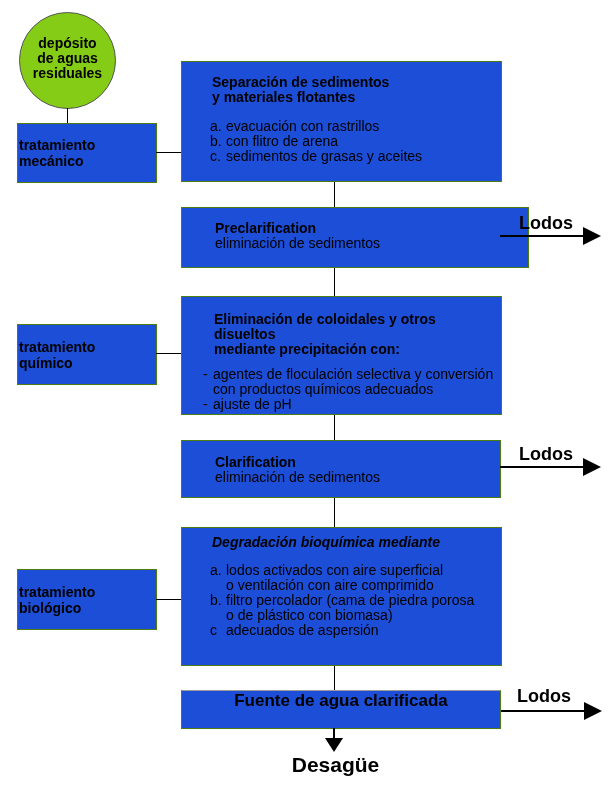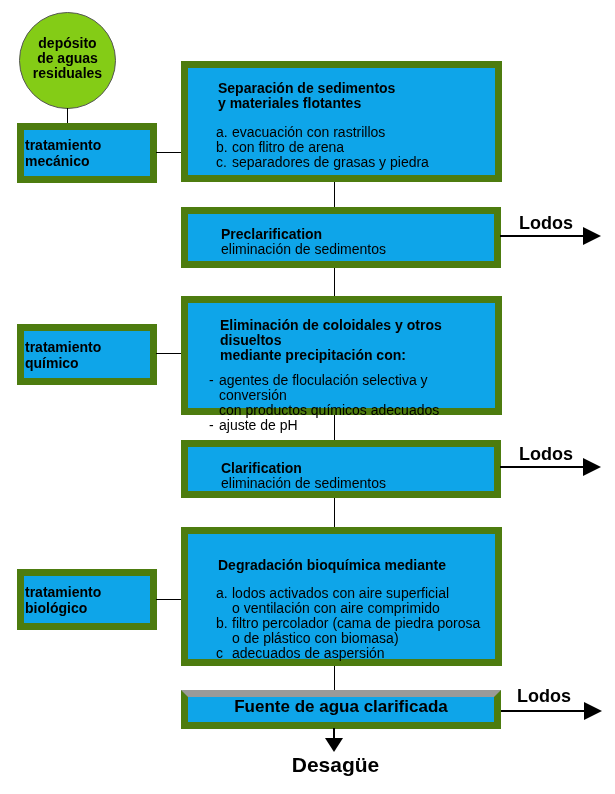--- a/index.html
+++ b/index.html
@@ -1,21 +1,21 @@
 <!DOCTYPE html>
 <html><head>
 <meta charset="utf-8">
 <style>
   html,body{margin:0;padding:0;background:#ffffff;}
   .canvas{
     position:relative;width:615px;height:794px;background:#ffffff;
     font-family:"Liberation Sans","DejaVu Sans",sans-serif;color:#000;
     overflow:hidden;
   }
-  .box{position:absolute;border:7px solid #4d7c0f;background:#0ea5e9;box-sizing:border-box;}
+  .box{position:absolute;border:1px solid #4d7c0f;background:#1d4ed8;box-sizing:border-box;}
   .circle{
     position:absolute;border:1px solid #555;border-radius:50%;background:#84cc16;
     box-sizing:border-box;display:flex;align-items:center;justify-content:center;
     text-align:center;font-weight:bold;font-size:14px;line-height:15px;
     white-space:pre-line;padding-bottom:4px;
   }
   .treat{
     display:flex;align-items:center;font-weight:bold;font-size:14px;
     line-height:16px;white-space:pre-line;padding-left:1px;box-sizing:border-box;
   }
@@ -91,26 +91,26 @@
       <div class="lrow">
         <span class="marker">a.</span>
         <span class="itext">evacuación con rastrillos</span>
       </div>
       <div class="lrow">
         <span class="marker">b.</span>
         <span class="itext">con flitro de arena</span>
       </div>
       <div class="lrow">
         <span class="marker">c.</span>
-        <span class="itext">separadores de grasas y piedra</span>
+        <span class="itext">sedimentos de grasas y aceites</span>
       </div>
     </div>
   </div>
 
-  <div class="box" style="left:181px;top:207px;width:320px;height:61px;padding:13px 0 0 33px;">
+  <div class="box" style="left:181px;top:207px;width:348px;height:61px;padding:13px 0 0 33px;">
     <div class="title">Preclarification</div>
     <div class="sub">eliminación de sedimentos</div>
   </div>
 
   <div class="lodos" style="left:500px;top:213px;width:92px;">Lodos</div>
   <div class="hline thick" style="left:500px;top:235px;width:84px;"></div>
   <div class="head-right" style="left:583px;top:227px;"></div>
 
   <div class="box" style="left:181px;top:296px;width:321px;height:119px;">
     <div class="title" style="margin:15px 8px 0 32px;">Eliminación de coloidales y otros disueltos
@@ -131,21 +131,21 @@
   <div class="box" style="left:181px;top:440px;width:320px;height:58px;padding:14px 0 16px 33px;">
     <div class="title">Clarification</div>
     <div class="sub">eliminación de sedimentos</div>
   </div>
 
   <div class="lodos" style="left:500px;top:444px;width:92px;">Lodos</div>
   <div class="hline thick" style="left:500px;top:466px;width:84px;"></div>
   <div class="head-right" style="left:583px;top:458px;"></div>
 
   <div class="box" style="left:181px;top:527px;width:321px;height:139px;">
-    <div class="title" style="margin:24px 8px 0 30px;">Degradación bioquímica mediante</div>
+    <div class="title" style="margin:7px 8px 0 30px;font-style:italic;">Degradación bioquímica mediante</div>
     <div class="list lm16" style="margin:13px 0 0 28px;">
       <div class="lrow">
         <span class="marker">a.</span>
         <span class="itext">lodos activados con aire superficial
 o ventilación con aire comprimido</span>
       </div>
       <div class="lrow">
         <span class="marker">b.</span>
         <span class="itext">filtro percolador (cama de piedra porosa
 o de plástico con biomasa)</span>

